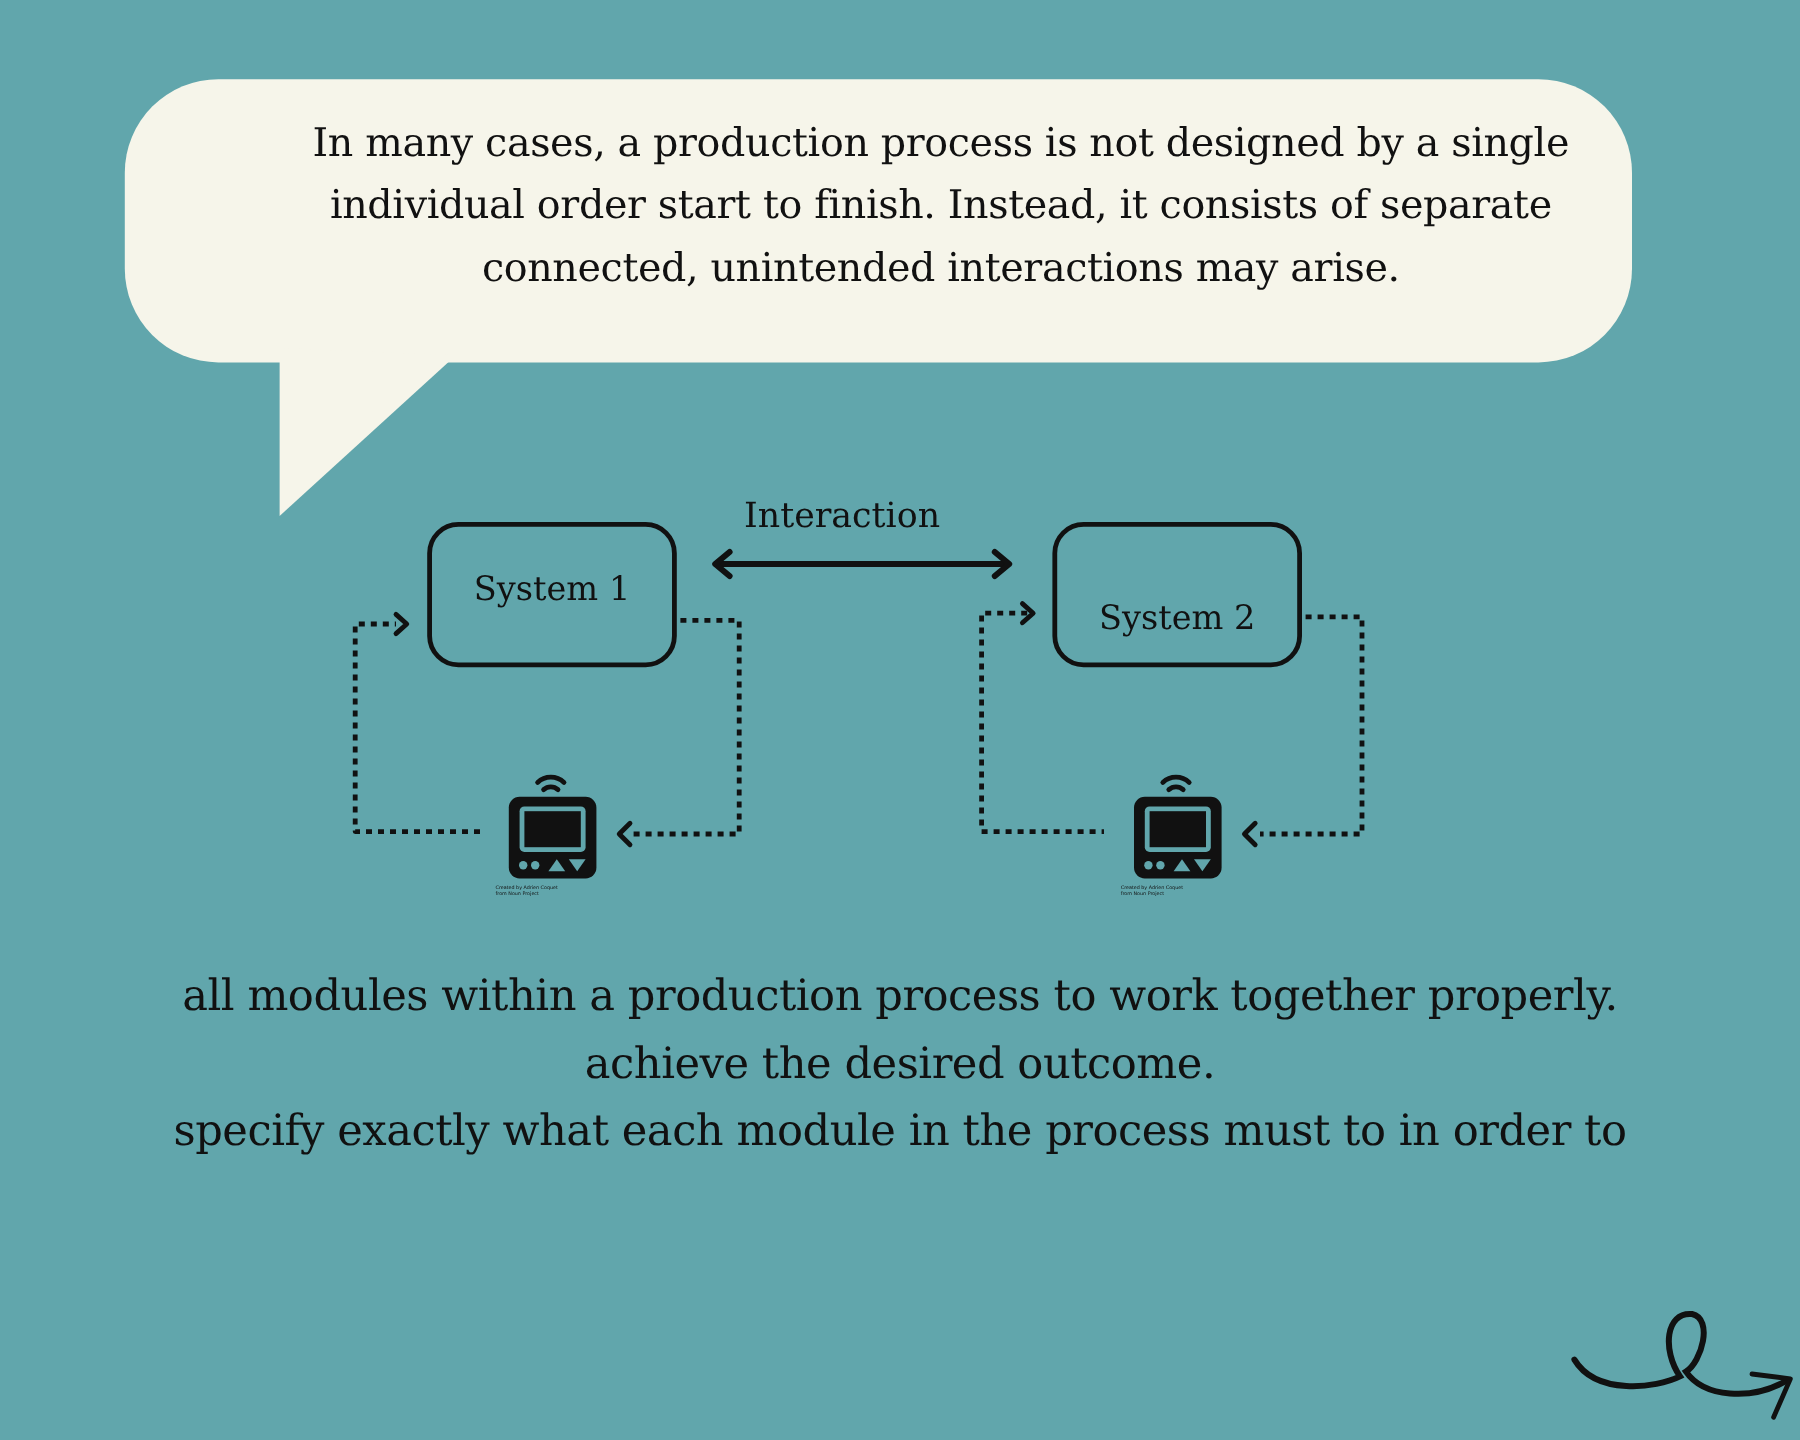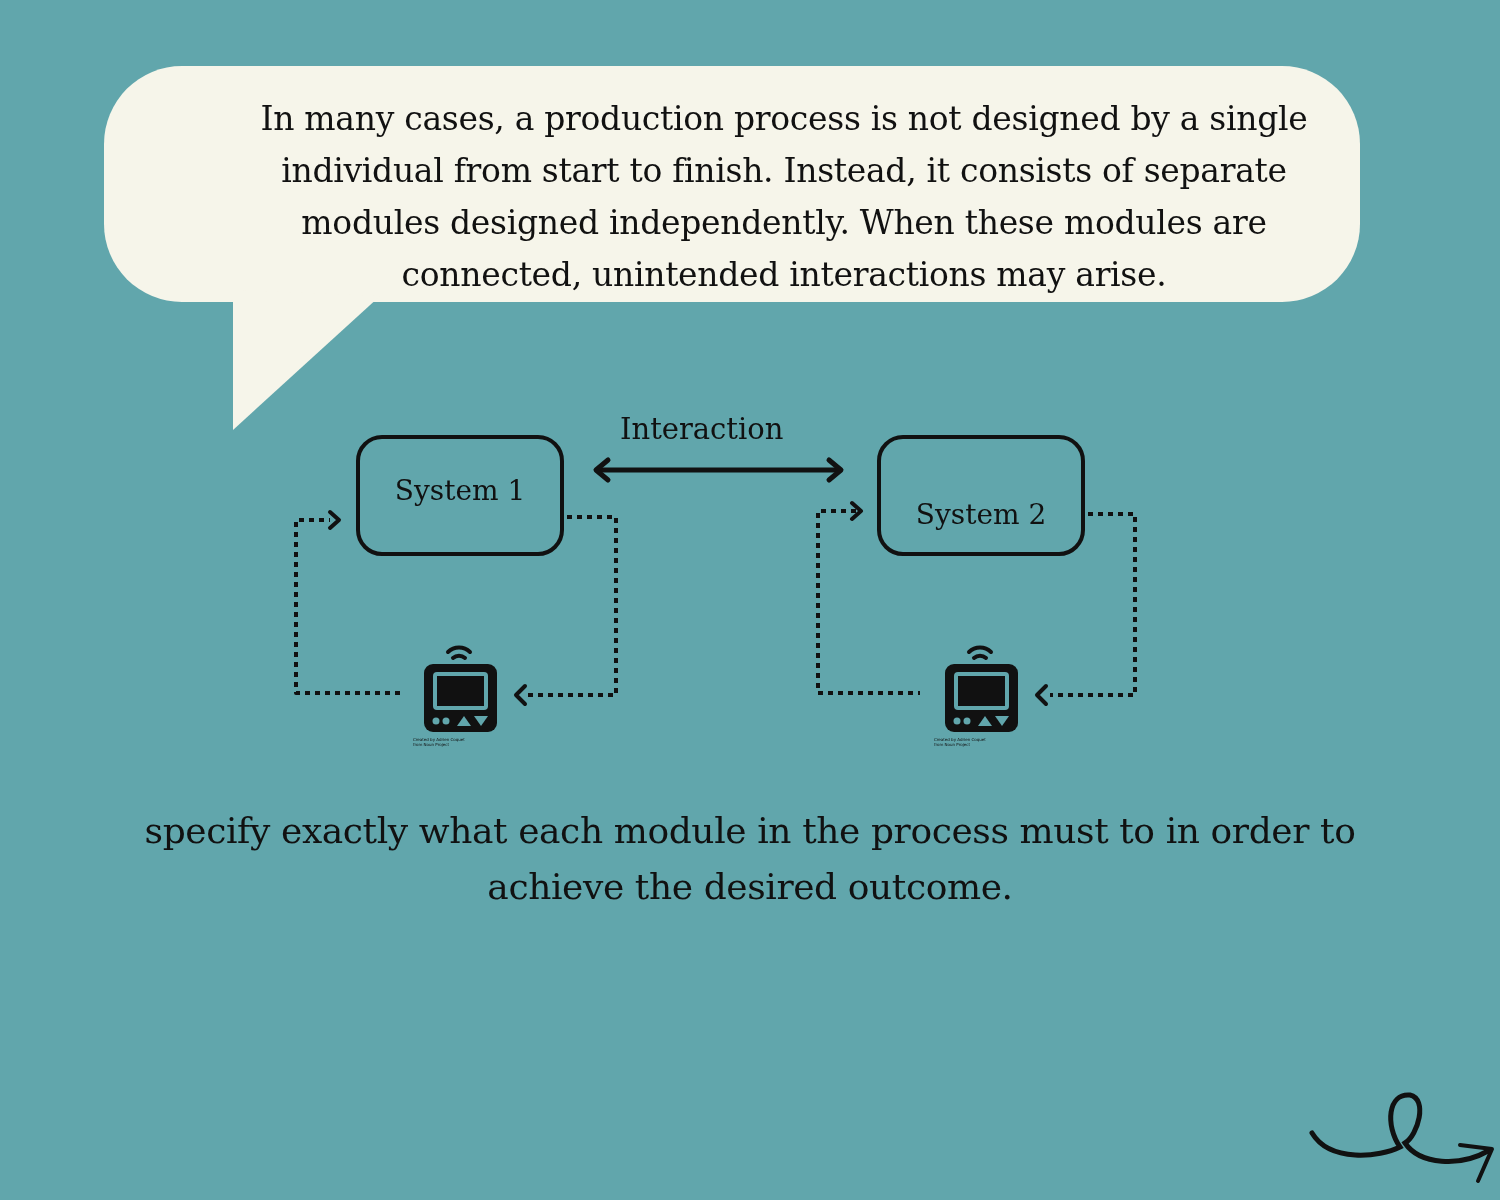--- a/index.html
+++ b/index.html
@@ -30,22 +30,21 @@
 </style>
 </head>
 <body>
 
 <div class="bubble"></div>
 <svg class="bubble-tail" width="1500" height="1200" style="pointer-events:none">
   <polygon points="233,290 233,430 380,296" fill="#f6f5ea"></polygon>
 </svg>
 <div class="bubble-text">
   <div>In many cases, a production process is not designed by a single</div>
-  <div>individual from start to finish. Instead, it consists of separate</div>
-  <div>modules designed independently. When these modules are</div>
+  <div>individual order start to finish. Instead, it consists of separate</div>
   <div>connected, unintended interactions may arise.</div>
 </div>
 
 <svg class="diagram" width="1500" height="1200">
   <g fill="none" stroke="#111" stroke-linecap="round" stroke-linejoin="round">
 
     <rect x="358" y="437" width="204" height="117" rx="24" stroke-width="4"></rect>
     <rect x="879" y="437" width="204" height="117" rx="24" stroke-width="4"></rect>
 
     <g stroke-width="5">
@@ -99,20 +98,21 @@
 <div class="credit" style="left:413px; top:737px;">
   <div>Created by Adrien Coquet</div>
   <div>from Noun Project</div>
 </div>
 <div class="credit" style="left:934px; top:737px;">
   <div>Created by Adrien Coquet</div>
   <div>from Noun Project</div>
 </div>
 
 <div class="body-text">
+  <div>all modules within a production process to work together properly.</div>
+  <div>achieve the desired outcome.</div>
   <div>specify exactly what each module in the process must to in order to</div>
-  <div>achieve the desired outcome.</div>
 </div>
 
 <svg class="swirl" width="200" height="110">
   <path d="M12,48 C30,78 80,72 100,62 C85,40 88,8 110,10 C128,14 118,50 105,58 C120,80 160,82 188,66" fill="none" stroke="#111" stroke-width="5" stroke-linecap="round"></path>
   <path d="M160,60 L192,64 L178,96" fill="none" stroke="#111" stroke-width="4" stroke-linecap="round" stroke-linejoin="round"></path>
 </svg>
 
 </body></html>

